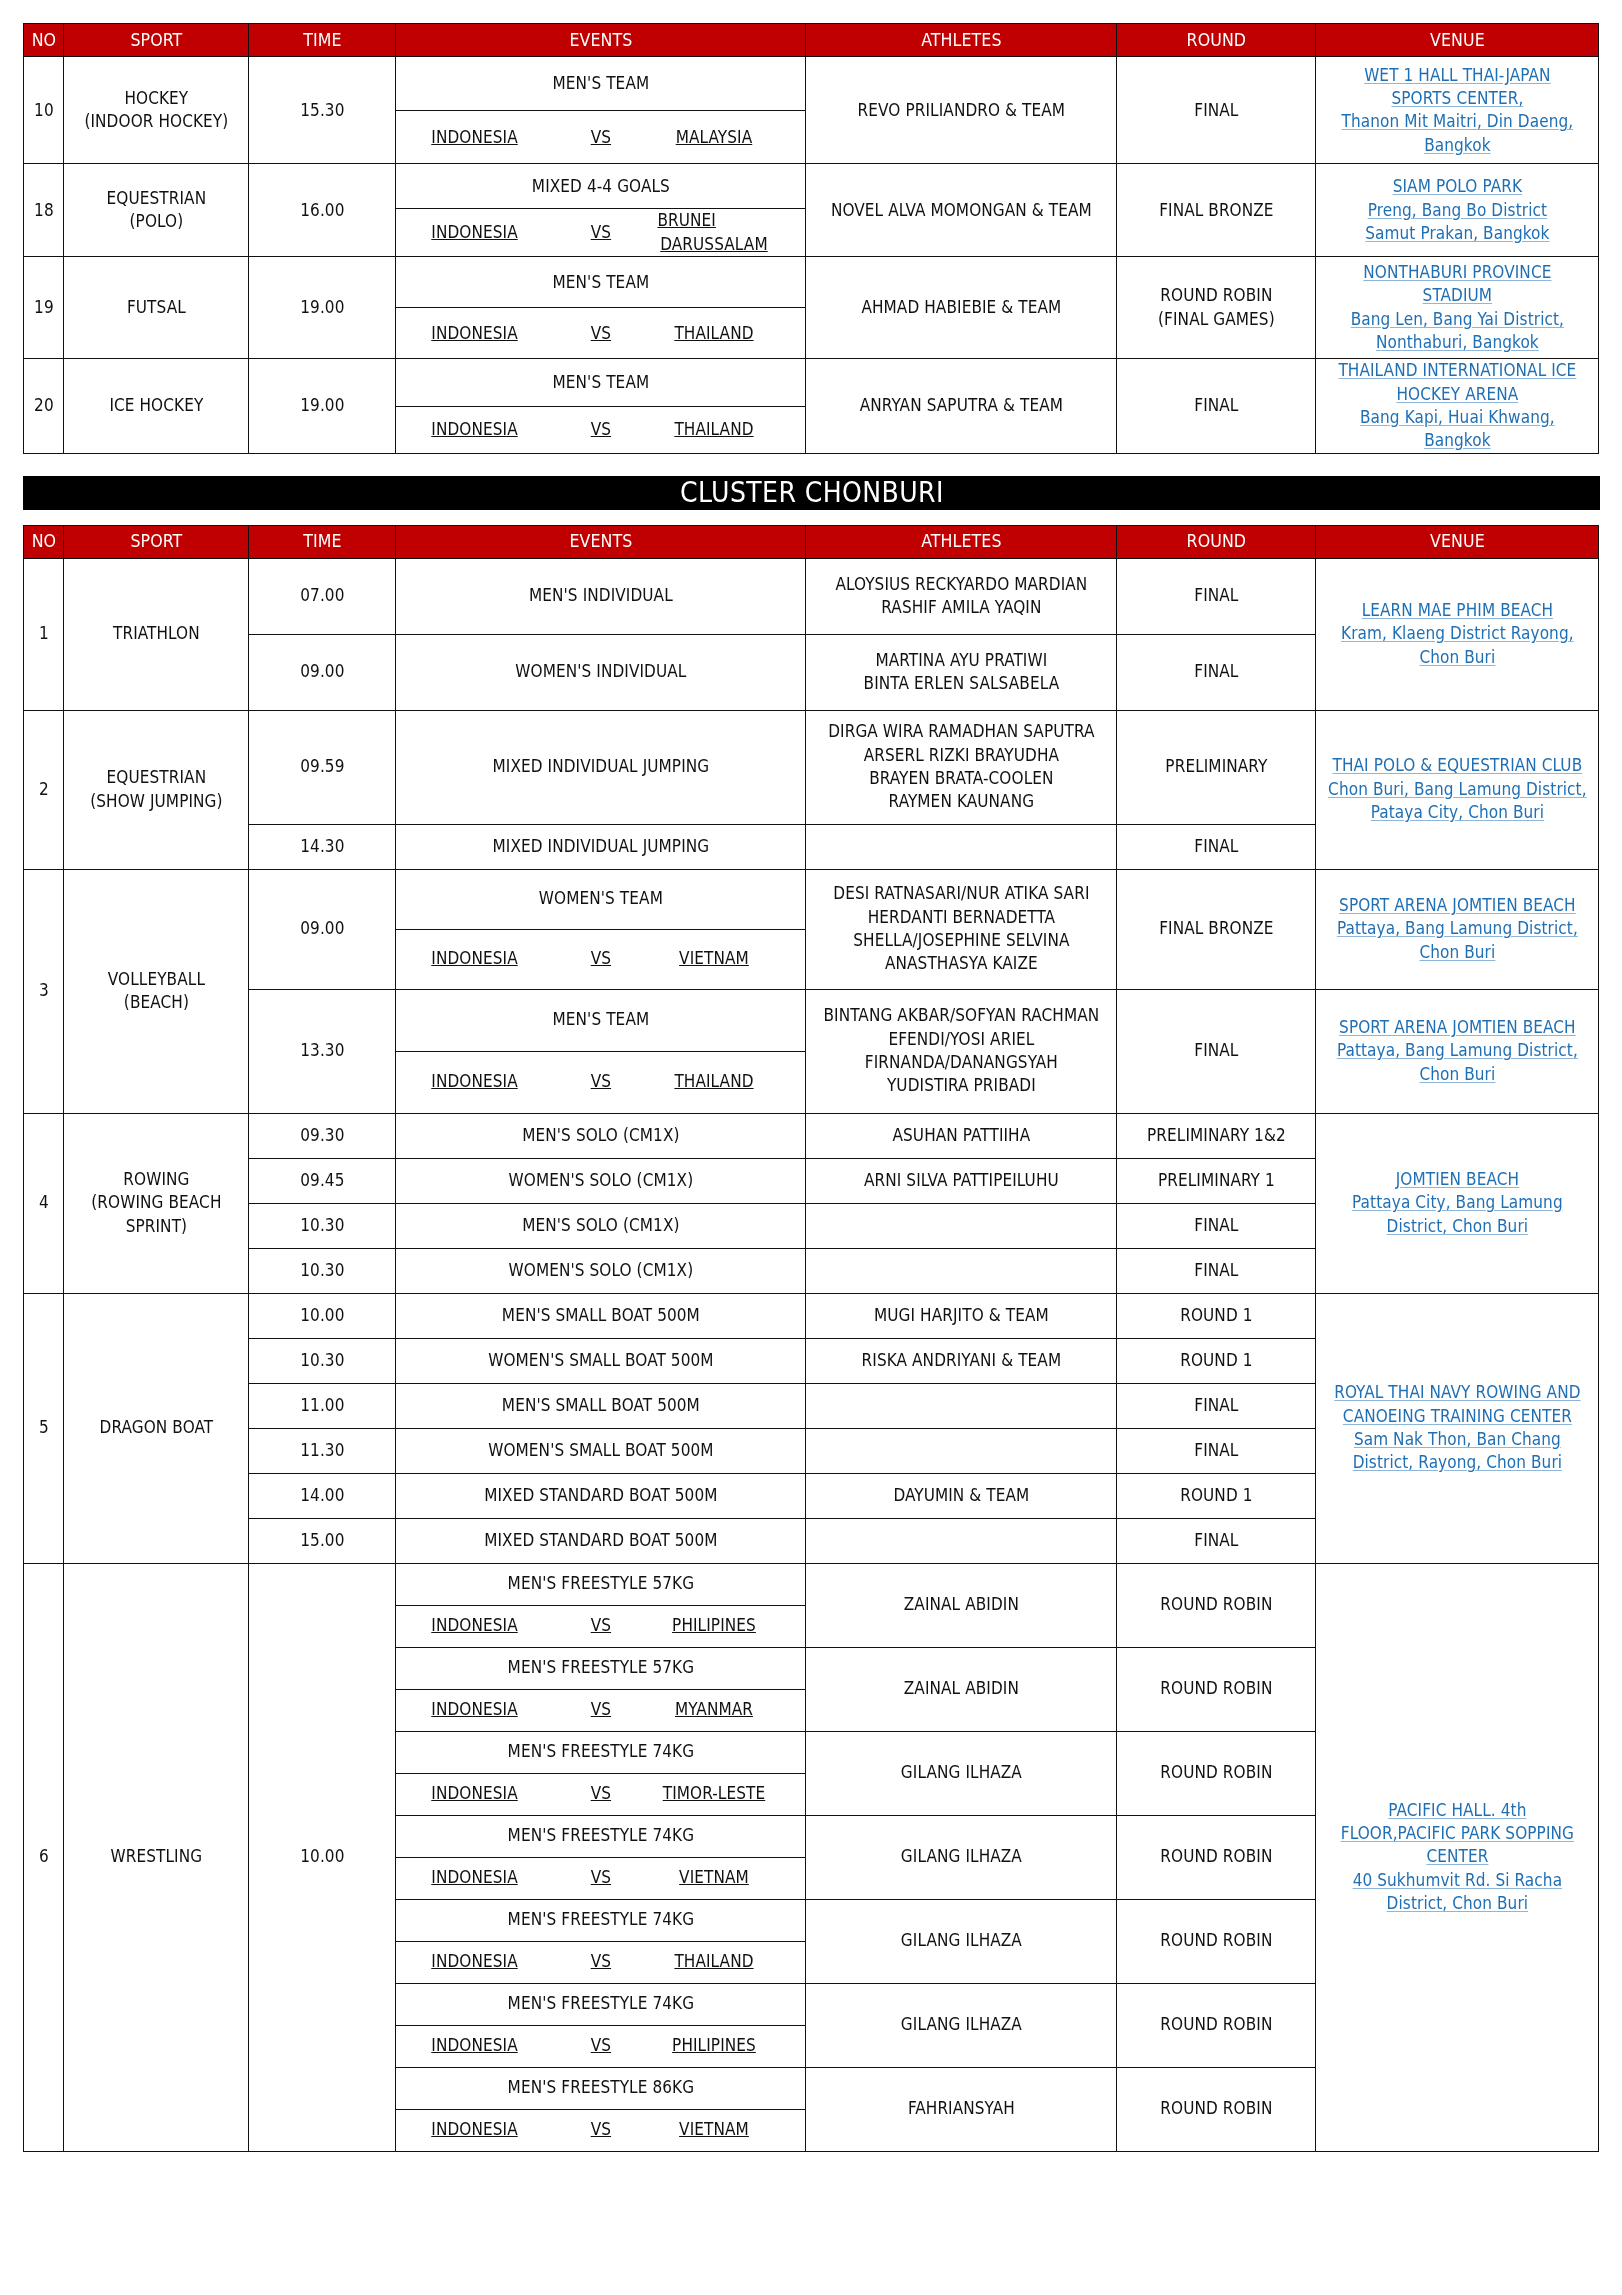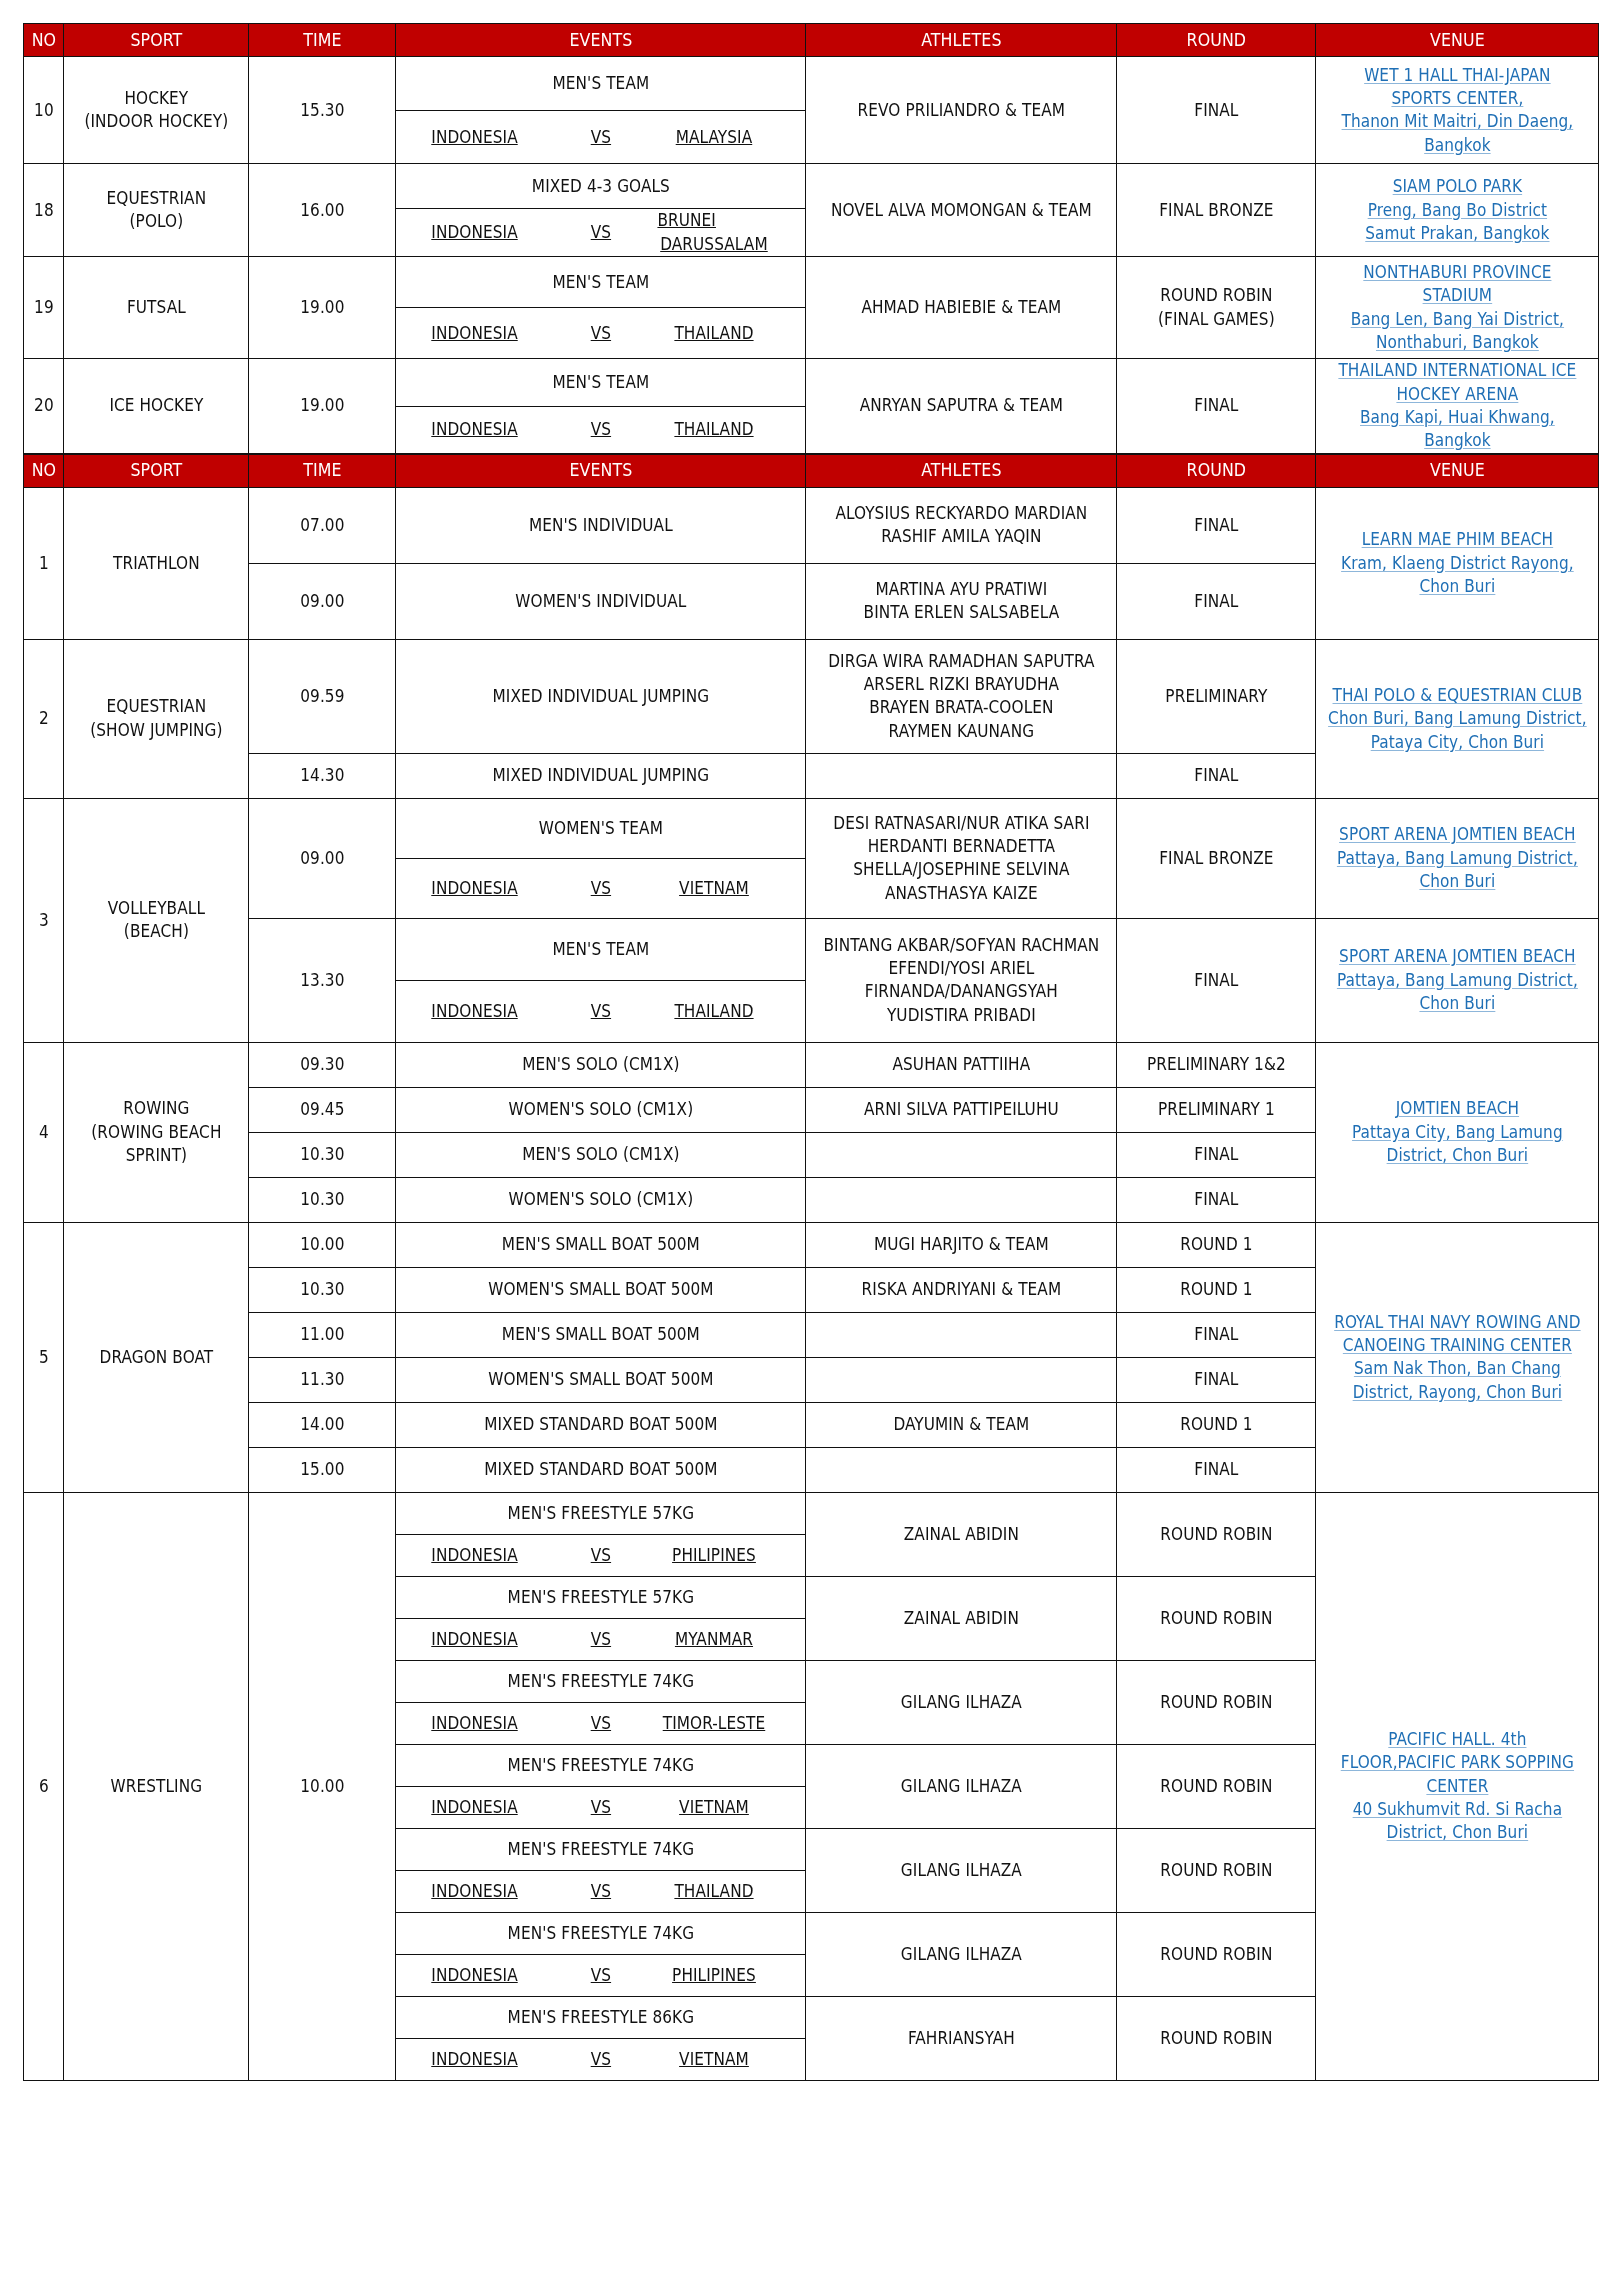--- a/index.html
+++ b/index.html
@@ -81,21 +81,21 @@
         </td>
       </tr>
 
       <tr style="height:45px">
         <td rowspan="2">18</td>
         <td rowspan="2">
           <span class="wrap">EQUESTRIAN</span>
           <span class="wrap">(POLO)</span>
         </td>
         <td rowspan="2">16.00</td>
-        <td>MIXED 4-3 GOALS</td>
+        <td>MIXED 4-4 GOALS</td>
         <td rowspan="2">NOVEL ALVA MOMONGAN &amp; TEAM</td>
         <td rowspan="2">FINAL BRONZE</td>
         <td rowspan="2" class="venue">
           <span class="vline">SIAM POLO PARK</span>
           <span class="vline">Preng, Bang Bo District</span>
           <span class="vline">Samut Prakan, Bangkok</span>
         </td>
       </tr>
       <tr style="height:47px">
         <td>
@@ -156,20 +156,21 @@
           <div class="vs-line">
             <span>INDONESIA</span>
             <span>VS</span>
             <span>THAILAND</span>
           </div>
         </td>
       </tr>
     </tbody>
   </table>
 
+  <div class="banner">CLUSTER CHONBURI</div>
 
   <table class="sched">
     <colgroup>
       <col class="col-no">
         <col class="col-sport">
         <col class="col-time">
         <col class="col-ev">
         <col class="col-ath">
         <col class="col-rnd">
         <col class="col-ven">

